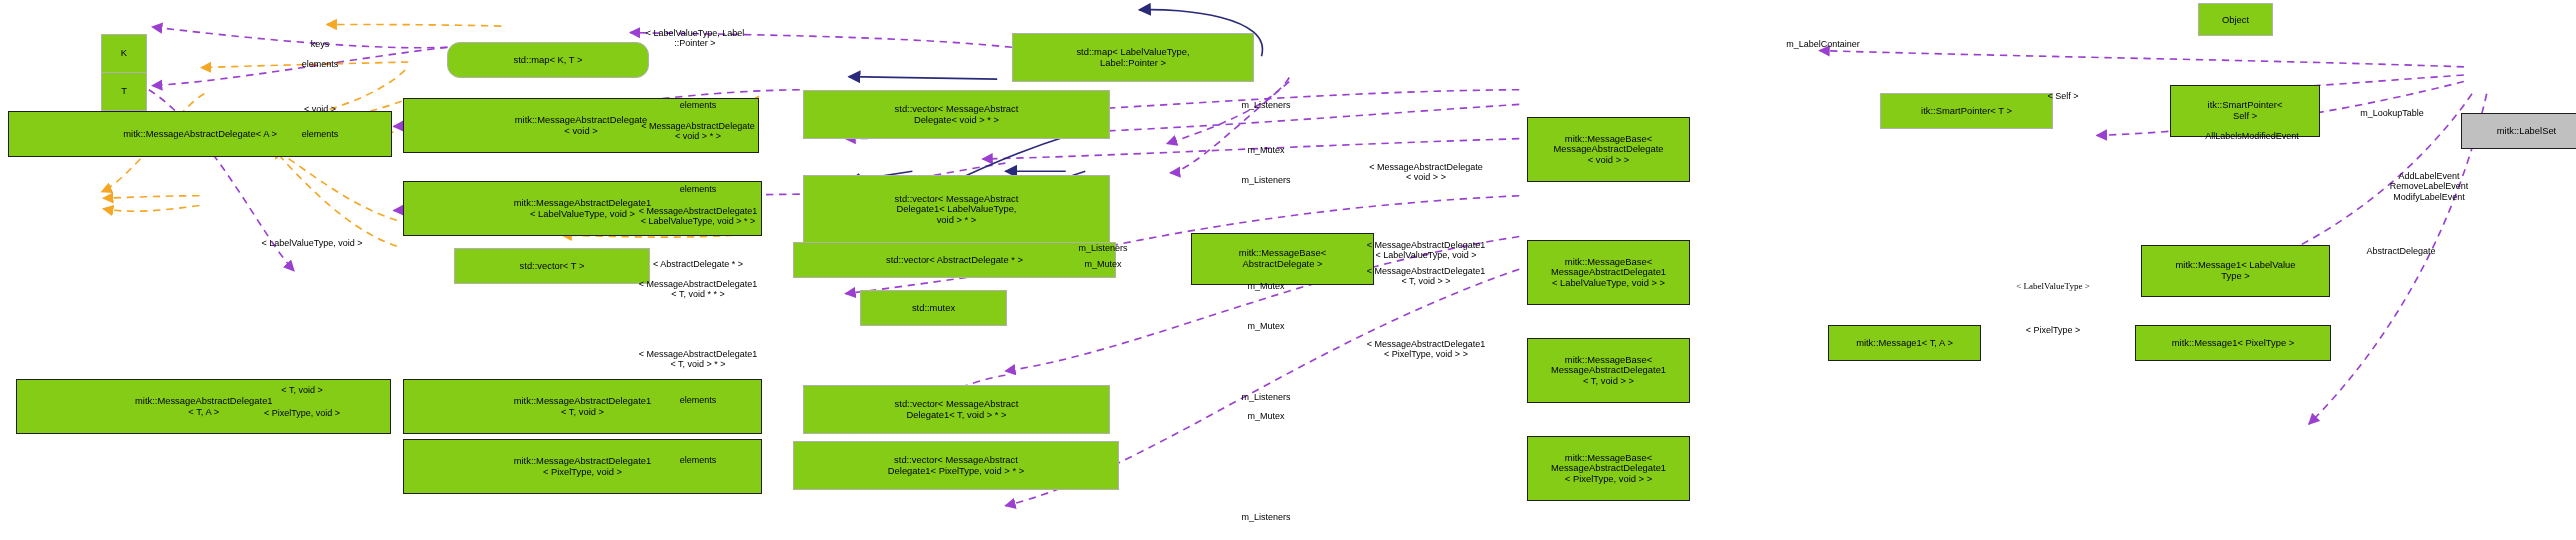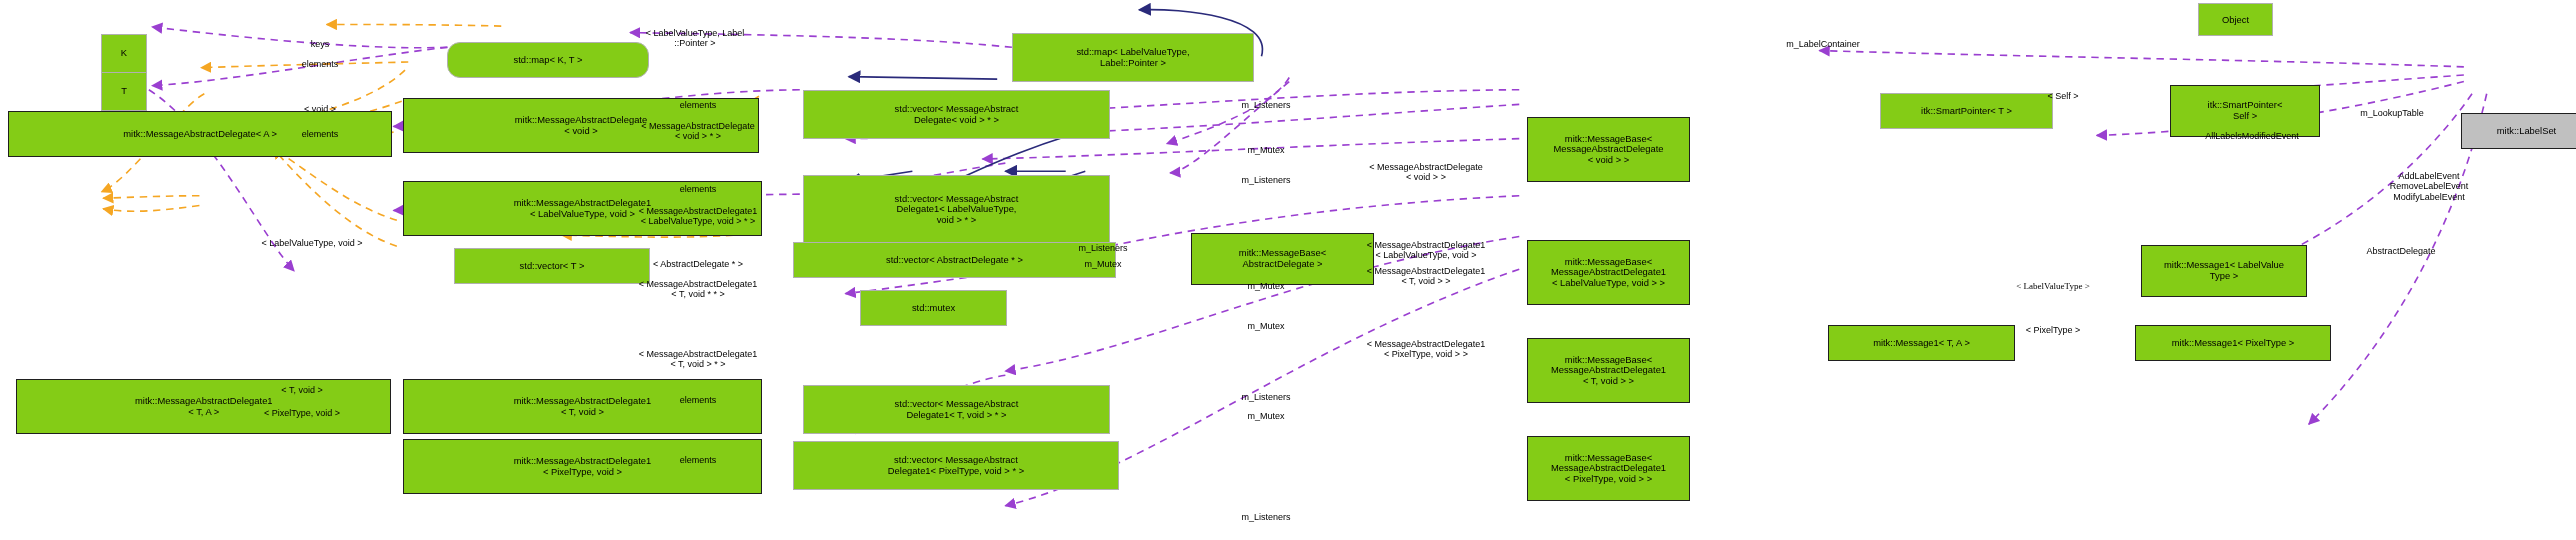--- a/index.html
+++ b/index.html
@@ -172,24 +172,24 @@
     <div class="node klass" style="left: 1527px; top: 240px; width: 163px; height: 65px;"><span>mitk::MessageBase&lt;
 MessageAbstractDelegate1
 &lt; LabelValueType, void &gt; &gt;</span></div>
     <div class="node klass" style="left: 1527px; top: 338px; width: 163px; height: 65px;"><span>mitk::MessageBase&lt;
 MessageAbstractDelegate1
 &lt; T, void &gt; &gt;</span></div>
     <div class="node klass" style="left: 1527px; top: 436px; width: 163px; height: 65px;"><span>mitk::MessageBase&lt;
 MessageAbstractDelegate1
 &lt; PixelType, void &gt; &gt;</span></div>
     <div class="node plain" style="left: 1880px; top: 93px; width: 173px; height: 36px;"><span>itk::SmartPointer&lt; T &gt;</span></div>
-    <div class="node klass" style="left: 1828px; top: 325px; width: 187px; height: 36px;"><span>mitk::Message1&lt; T, A &gt;</span></div>
+    <div class="node klass" style="left: 1828px; top: 325px; width: 153px; height: 36px;"><span>mitk::Message1&lt; T, A &gt;</span></div>
     <div class="node klass" style="left: 2170px; top: 85px; width: 150px; height: 52px;"><span>itk::SmartPointer&lt;
 Self &gt;</span></div>
-    <div class="node klass" style="left: 2141px; top: 245px; width: 166px; height: 52px;"><span>mitk::Message1&lt; LabelValue
+    <div class="node klass" style="left: 2141px; top: 245px; width: 189px; height: 52px;"><span>mitk::Message1&lt; LabelValue
 Type &gt;</span></div>
     <div class="node klass" style="left: 2135px; top: 325px; width: 196px; height: 36px;"><span>mitk::Message1&lt; PixelType &gt;</span></div>
     <div class="node plain" style="left: 2198px; top: 3.3px; width: 75px; height: 33px;"><span>Object</span></div>
     <div class="node focus" style="left: 2461px; top: 113px; width: 131px; height: 36px;"><span>mitk::LabelSet</span></div>
     <div class="edge-label" style="left: 320px; top: 39px;">keys</div>
     <div class="edge-label" style="left: 320px; top: 59px;">elements</div>
     <div class="edge-label" style="left: 320px; top: 104px;">&lt; void &gt;</div>
     <div class="edge-label" style="left: 320px; top: 129px;">elements</div>
     <div class="edge-label" style="left: 312px; top: 238px;">&lt; LabelValueType, void &gt;</div>
     <div class="edge-label" style="left: 302px; top: 385px;">&lt; T, void &gt;</div>

